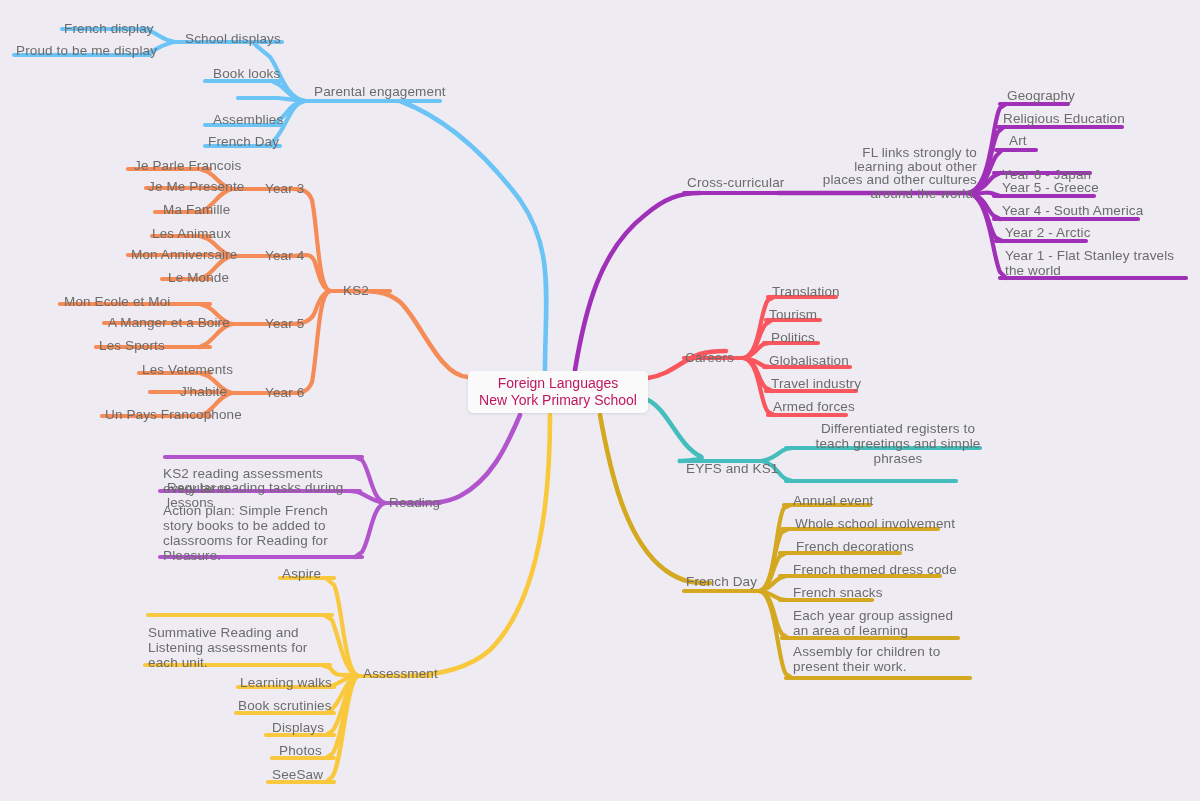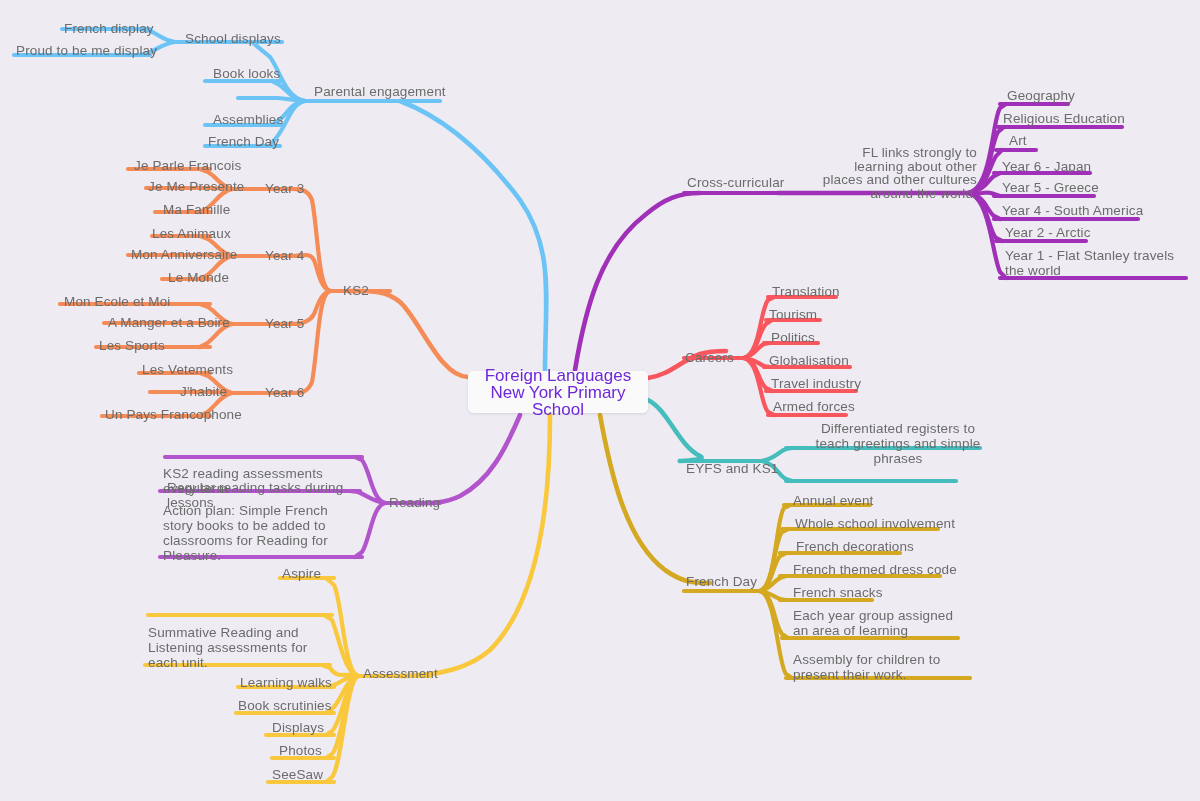--- a/index.html
+++ b/index.html
@@ -48,23 +48,23 @@
     background: #FBFAFB;
     border-radius: 5px;
     box-shadow: 0 1px 3px rgba(60,50,80,0.13);
     display: flex;
     flex-direction: column;
     align-items: center;
     justify-content: center;
     z-index: 5;
   }
   #center-node .ctitle {
-    font-size: 17px;
+    font-size: 14px;
     line-height: 17px;
-    color: #6d28d9;
+    color: #be185d;
     text-align: center;
     white-space: pre-line;
   }
 </style>
 </head>
 <body>
 
 <div id="mindmap">
 
   <svg id="svg-layer" viewBox="0 0 1200 801">
@@ -346,21 +346,21 @@
   <div class="node-label" style="left:238px; top:698px;">Book scrutinies</div>
   <div class="node-label" style="left:272px; top:720px;">Displays</div>
   <div class="node-label" style="left:279px; top:743px;">Photos</div>
   <div class="node-label" style="left:272px; top:767px;">SeeSaw</div>
 
   <div class="node-label" style="left:687px; top:175px;">Cross-curricular</div>
   <div class="node-label wrap" style="left:815px; top:146px; width:162px; line-height:13.5px;text-align:right;">FL links strongly to learning about other places and other cultures around the world.</div>
   <div class="node-label" style="left:1007px; top:88px;">Geography</div>
   <div class="node-label" style="left:1003px; top:111px;">Religious Education</div>
   <div class="node-label" style="left:1009px; top:133px;">Art</div>
-  <div class="node-label" style="left:1002px; top:159px;text-align:center;">Year 6 - Japan</div>
+  <div class="node-label" style="left:1002px; top:167px;text-align:center;">Year 6 - Japan</div>
   <div class="node-label" style="left:1002px; top:180px;">Year 5 - Greece</div>
   <div class="node-label" style="left:1002px; top:203px;">Year 4 - South America</div>
   <div class="node-label" style="left:1005px; top:225px;">Year 2 - Arctic</div>
   <div class="node-label wrap" style="left:1005px; top:248px; width:178px;">Year 1 - Flat Stanley travels the world</div>
 
   <div class="node-label" style="left:685px; top:341px;margin-top:9px;">Careers</div>
   <div class="node-label" style="left:772px; top:284px;">Translation</div>
   <div class="node-label" style="left:769px; top:307px;">Tourism</div>
   <div class="node-label" style="left:771px; top:330px;">Politics</div>
   <div class="node-label" style="left:769px; top:353px;">Globalisation</div>
@@ -370,15 +370,15 @@
   <div class="node-label" style="left:686px; top:453px;margin-top:8px;">EYFS and KS1</div>
   <div class="node-label wrap" style="left:808px; top:421px; width:180px;text-align:center;">Differentiated registers to teach greetings and simple phrases</div>
 
   <div class="node-label" style="left:686px; top:574px;">French Day</div>
   <div class="node-label" style="left:793px; top:493px;">Annual event</div>
   <div class="node-label" style="left:795px; top:516px;">Whole school involvement</div>
   <div class="node-label" style="left:796px; top:539px;">French decorations</div>
   <div class="node-label" style="left:793px; top:562px;">French themed dress code</div>
   <div class="node-label" style="left:793px; top:585px;">French snacks</div>
   <div class="node-label wrap" style="left:793px; top:608px; width:168px;">Each year group assigned an area of learning</div>
-  <div class="node-label wrap" style="left:793px; top:644px; width:182px;margin-top:8px;">Assembly for children to present their work.</div>
+  <div class="node-label wrap" style="left:793px; top:644px; width:182px;">Assembly for children to present their work.</div>
 
 </div>
 
 </body></html>

